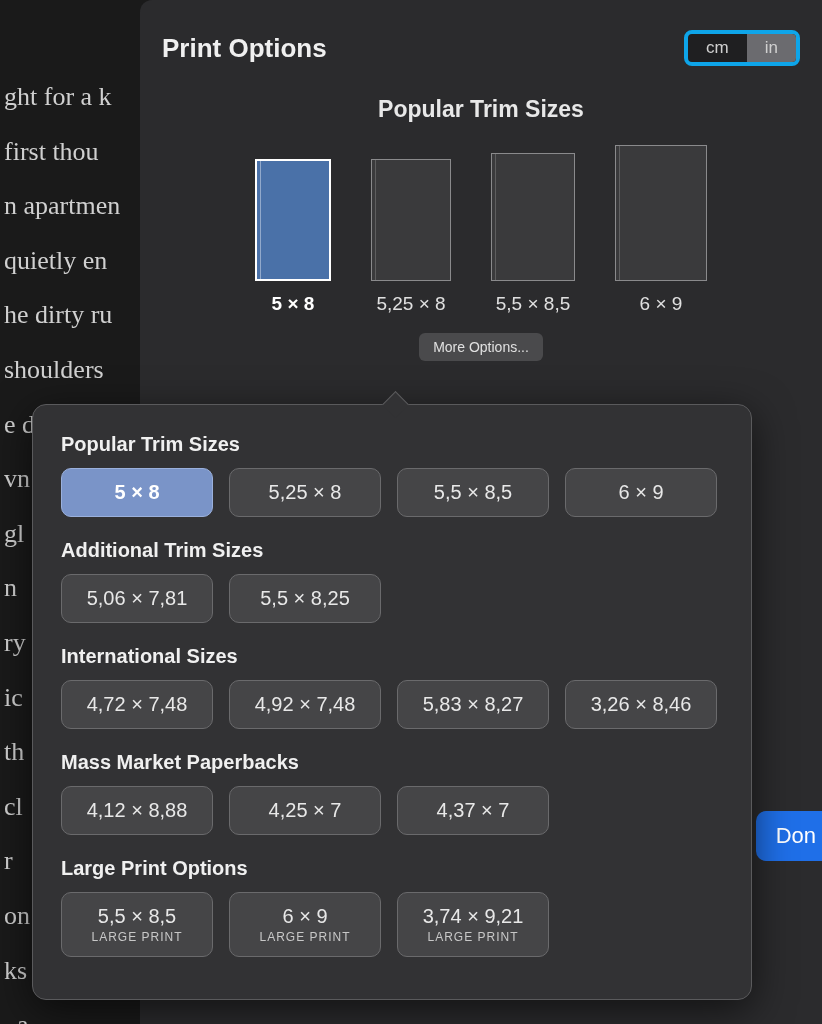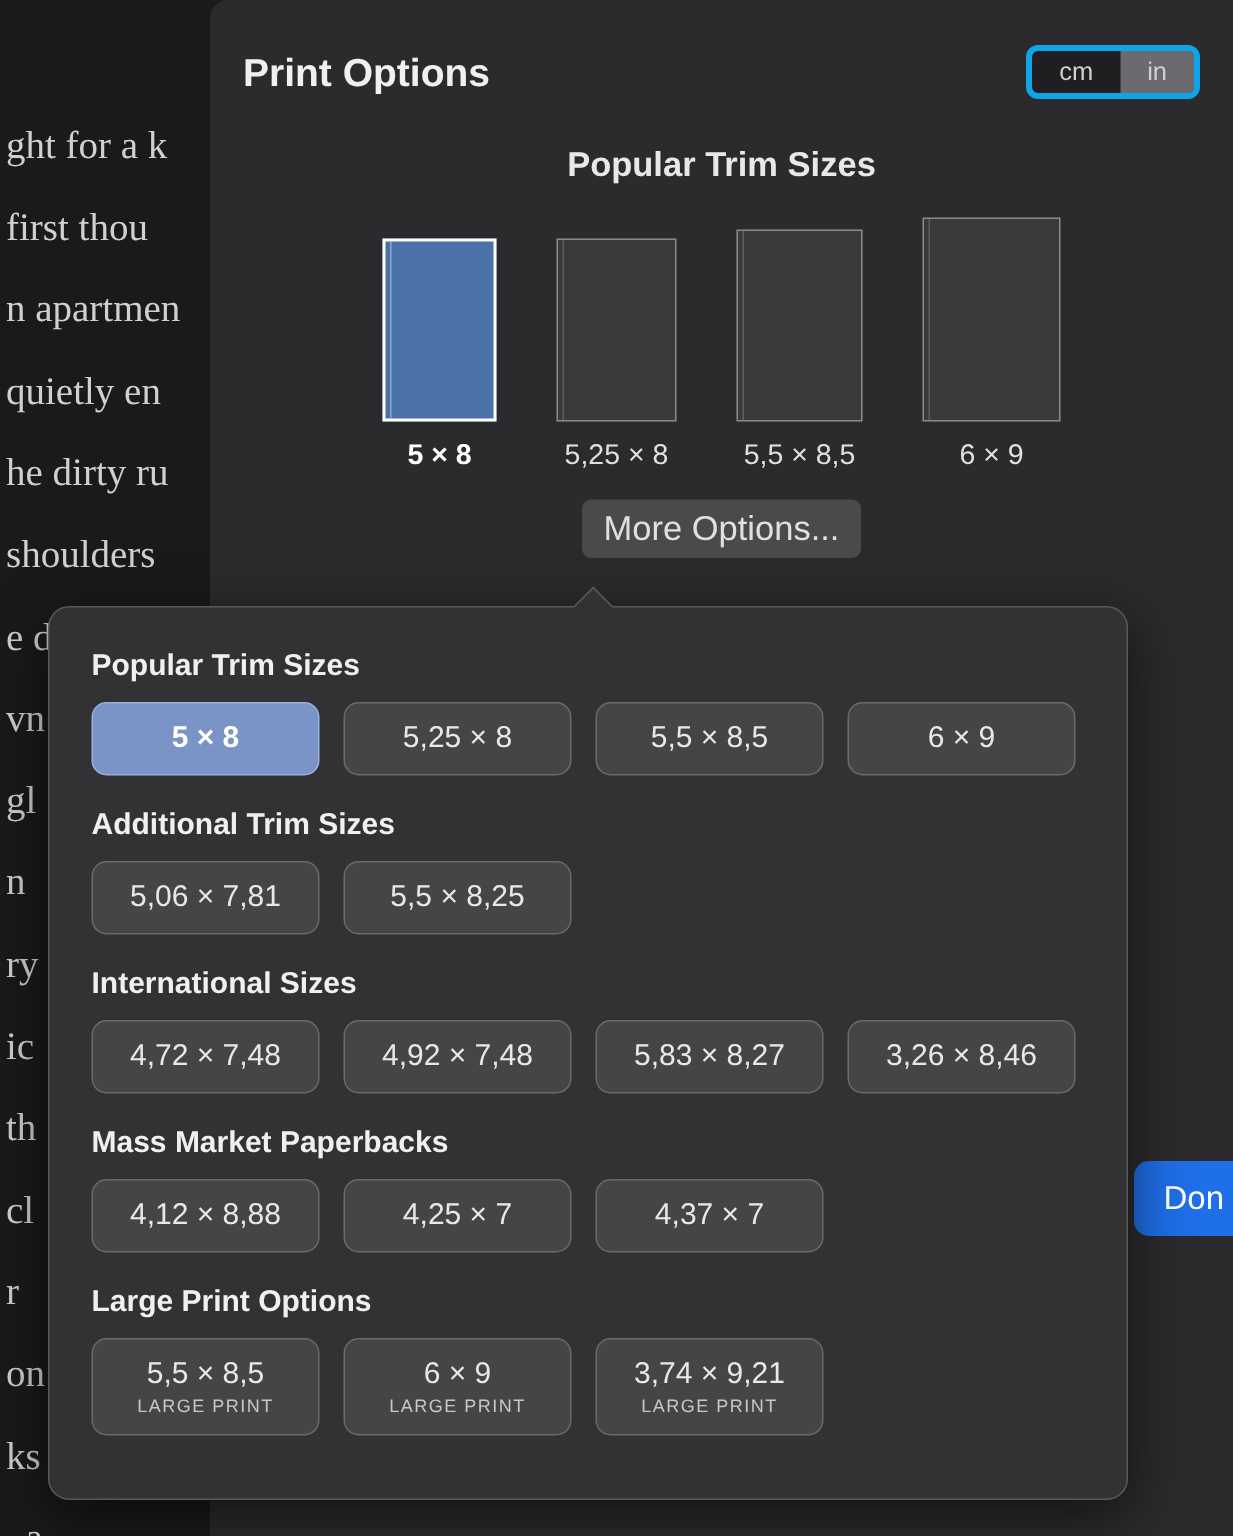--- a/index.html
+++ b/index.html
@@ -131,21 +131,21 @@
     }
     .more-options-row {
       display: flex;
       justify-content: center;
       margin-top: 10px;
     }
     .more-options-btn {
       background: #4a4a4c;
       border: none;
       color: #e0e0e0;
-      font-size: 23px;
+      font-size: 14px;
       padding: 6px 14px;
       border-radius: 6px;
       cursor: pointer;
     }
     .popover {
       position: absolute;
       top: 404px;
       left: 32px;
       width: 720px;
       background: #323234;
@@ -203,21 +203,21 @@
     }
     .size-pill .sub {
       font-size: 12px;
       letter-spacing: 1px;
       margin-top: 2px;
       color: #c8c8c8;
     }
     .done-btn {
       position: absolute;
       right: 0;
-      top: 774px;
+      top: 811px;
       background: #1f6fe8;
       color: #ffffff;
       border: none;
       border-top-left-radius: 10px;
       border-bottom-left-radius: 10px;
       padding: 12px 6px 12px 20px;
       font-size: 22px;
       font-weight: 500;
       cursor: pointer;
       z-index: 0;

